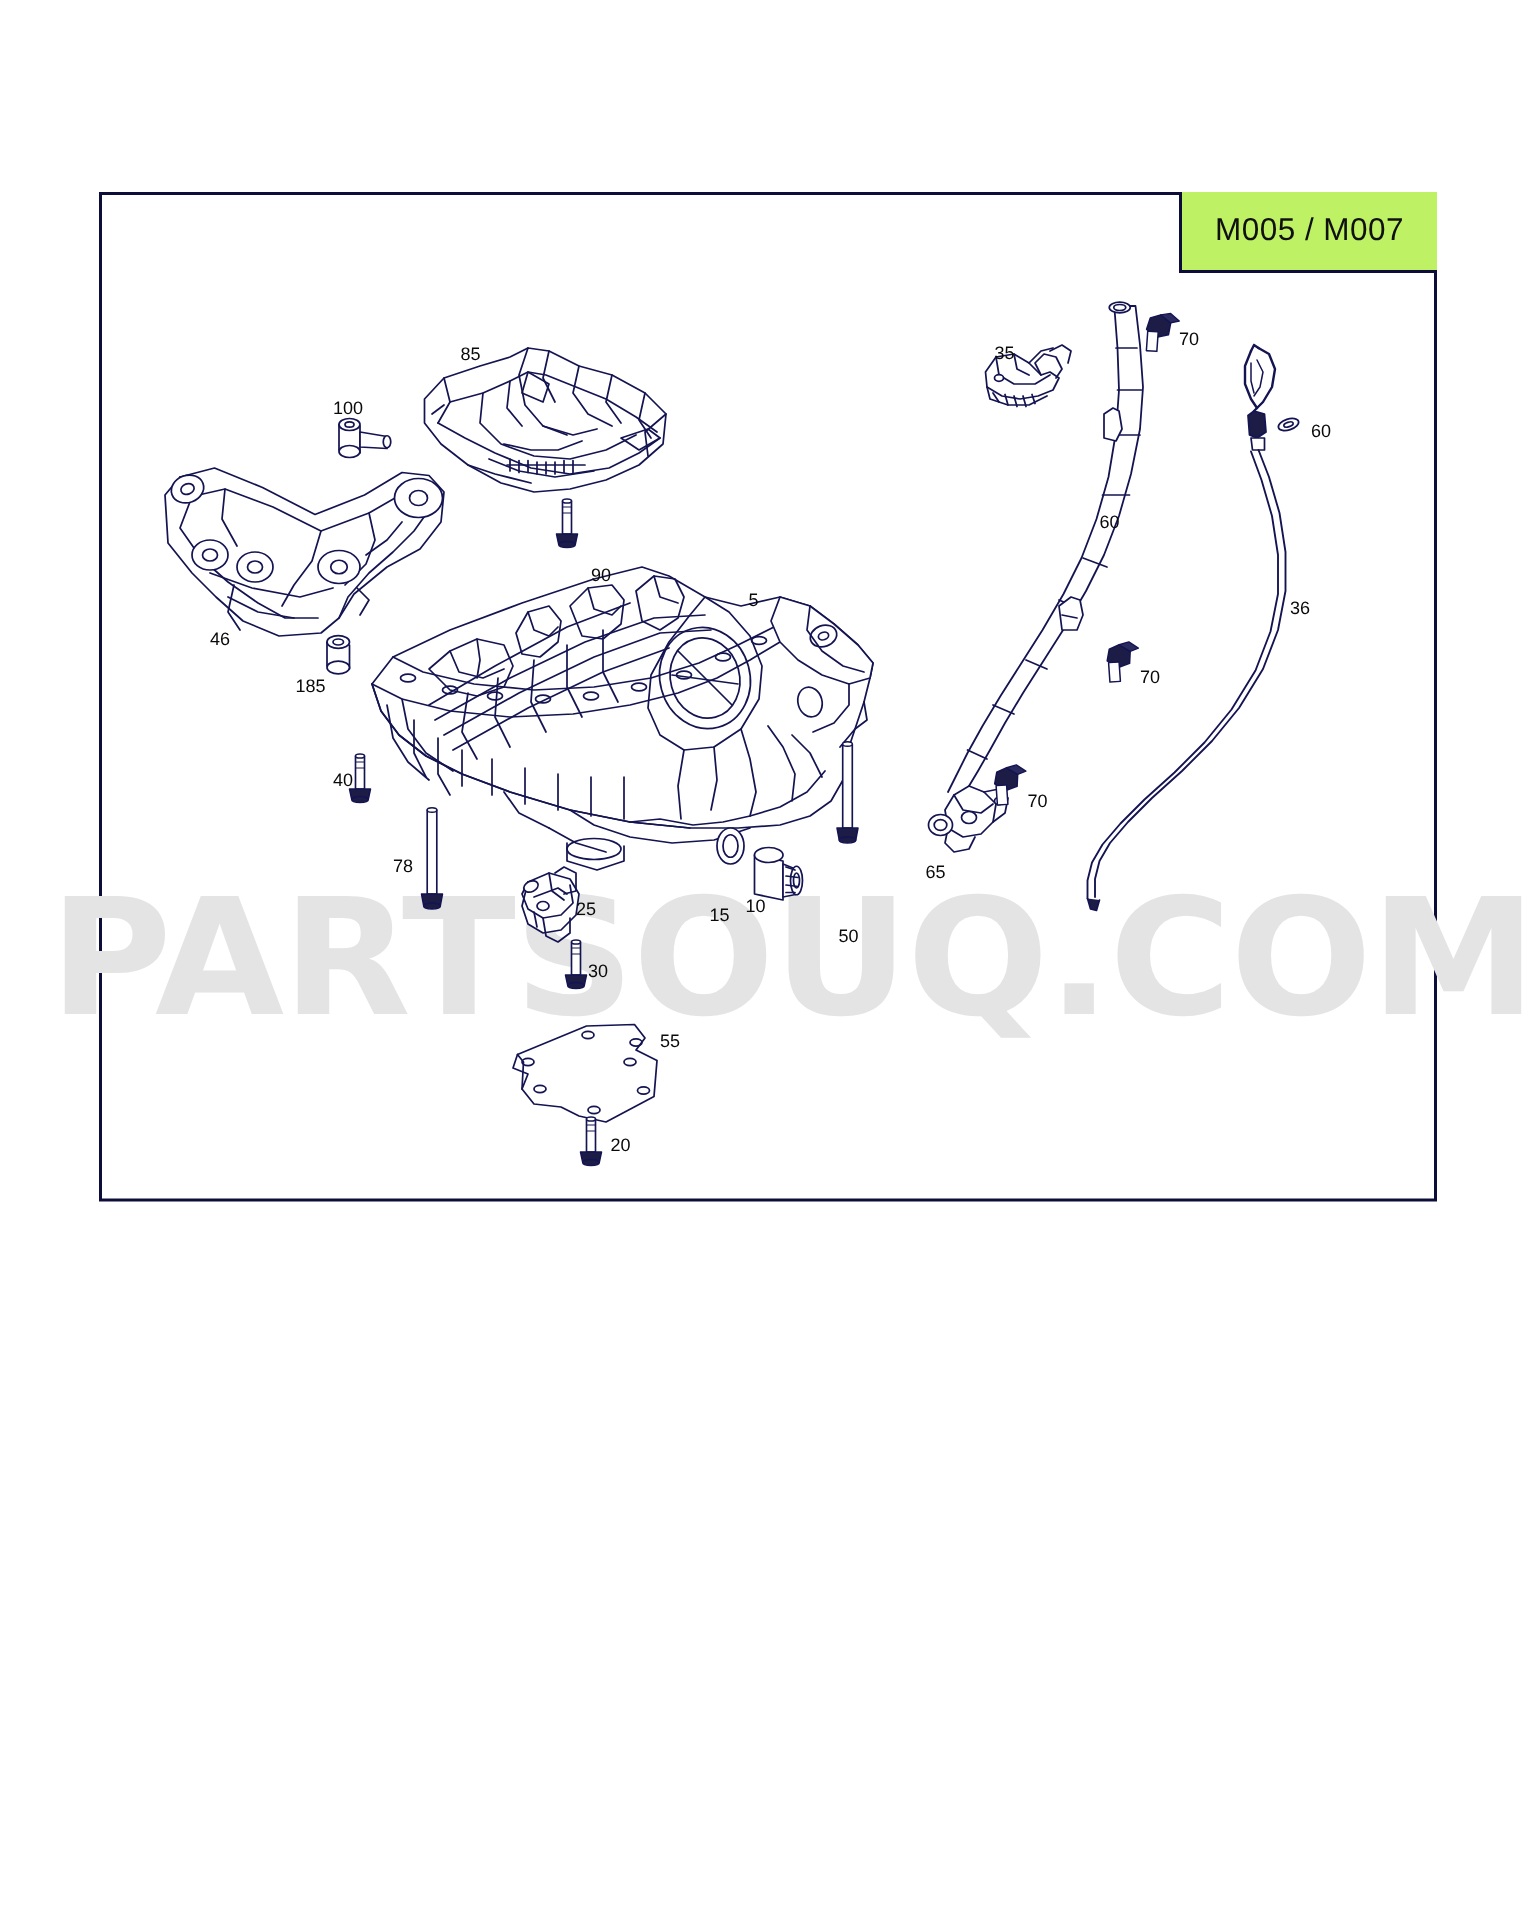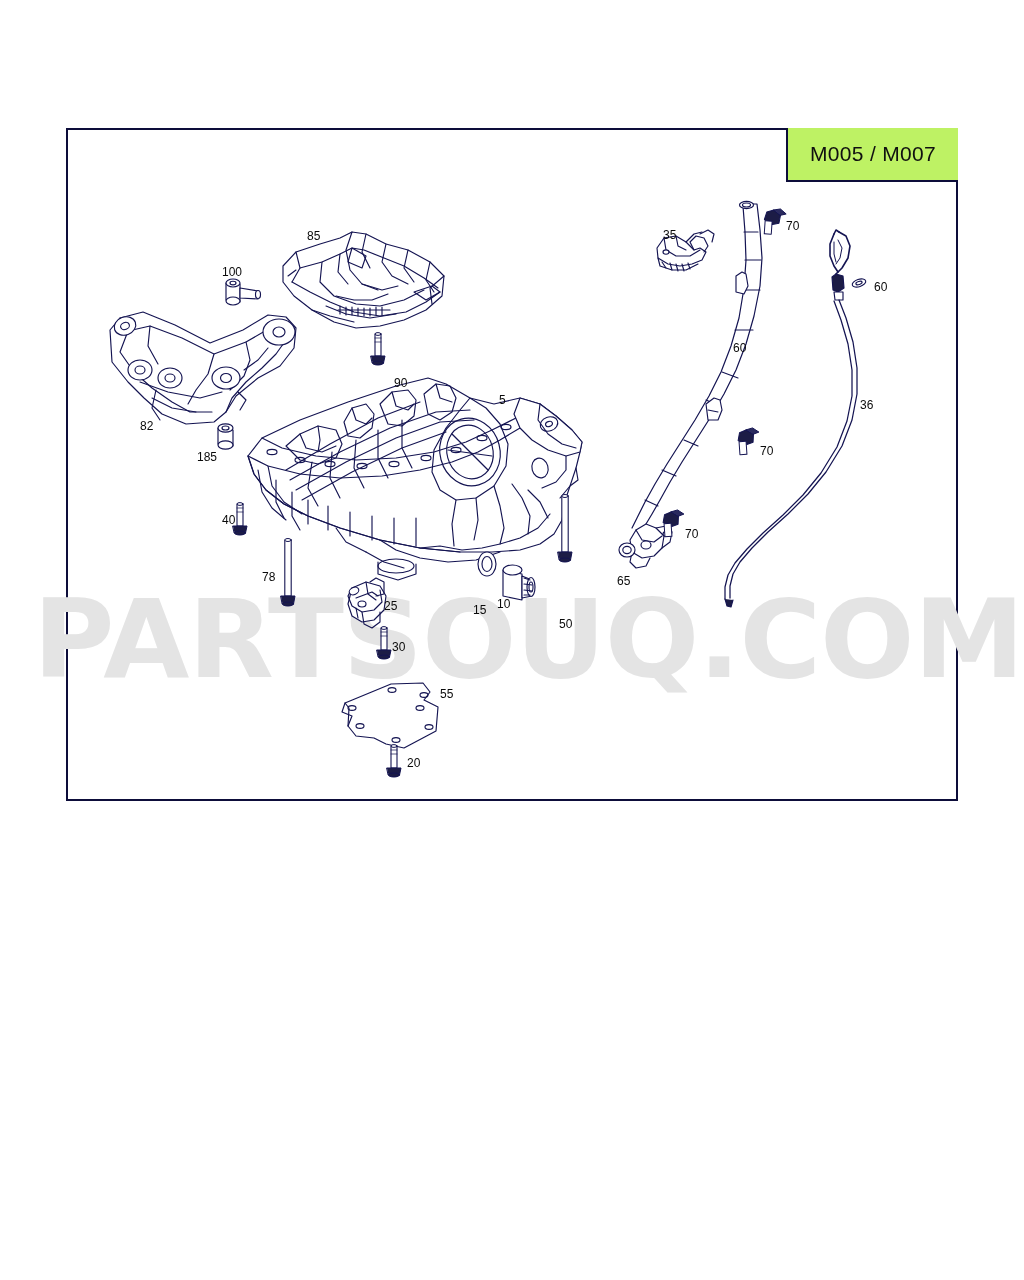--- a/index.html
+++ b/index.html
@@ -419,17 +419,17 @@
   <div class="callout" style="left:440px;top:687px;">55</div>
   <div class="callout" style="left:733px;top:341px;">60</div>
   <div class="callout" style="left:617px;top:574px;">65</div>
   <div class="callout" style="left:786px;top:219px;">70</div>
   <div class="callout" style="left:760px;top:444px;">70</div>
   <div class="callout" style="left:685px;top:527px;">70</div>
   <div class="callout" style="left:860px;top:398px;">36</div>
   <div class="callout" style="left:874px;top:280px;">60</div>
   <div class="callout" style="left:307px;top:229px;">85</div>
   <div class="callout" style="left:394px;top:348px;margin-top:28px;">90</div>
-  <div class="callout" style="left:140px;top:419px;">82</div>
+  <div class="callout" style="left:140px;top:419px;">46</div>
   <div class="callout" style="left:222px;top:265px;">100</div>
   <div class="callout" style="left:197px;top:450px;">185</div>
 
 </div>
 
 </body></html>

